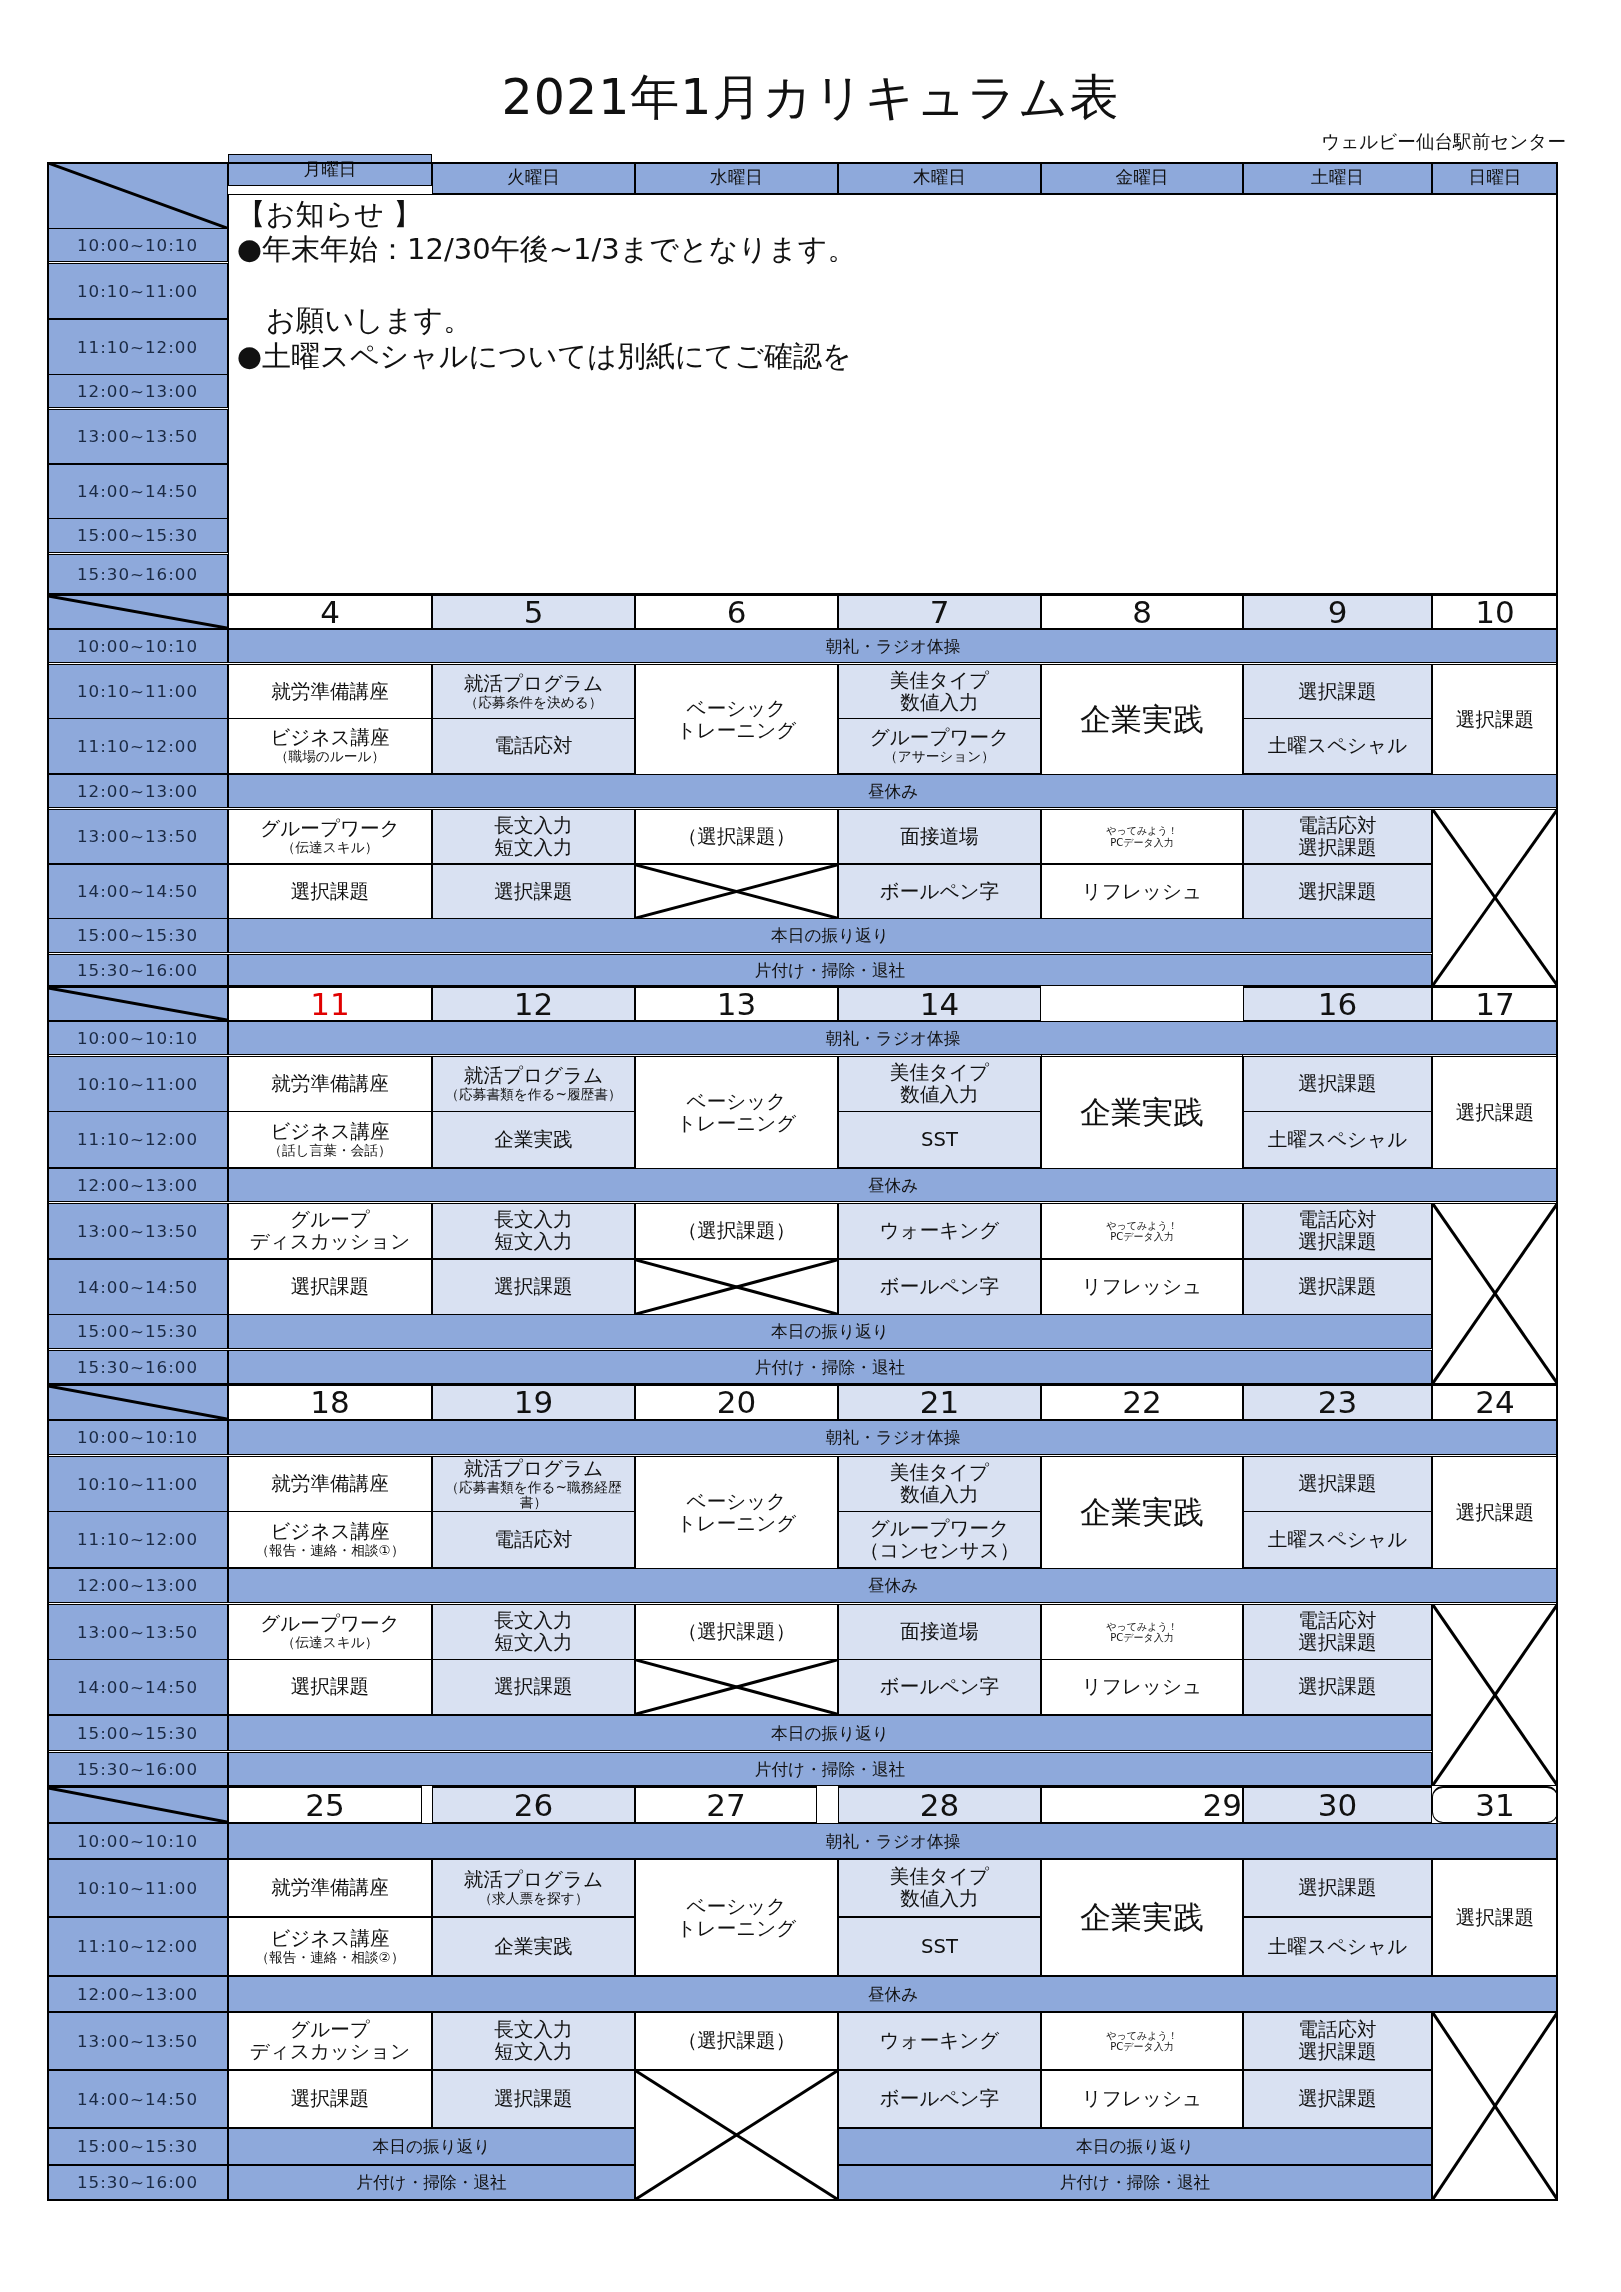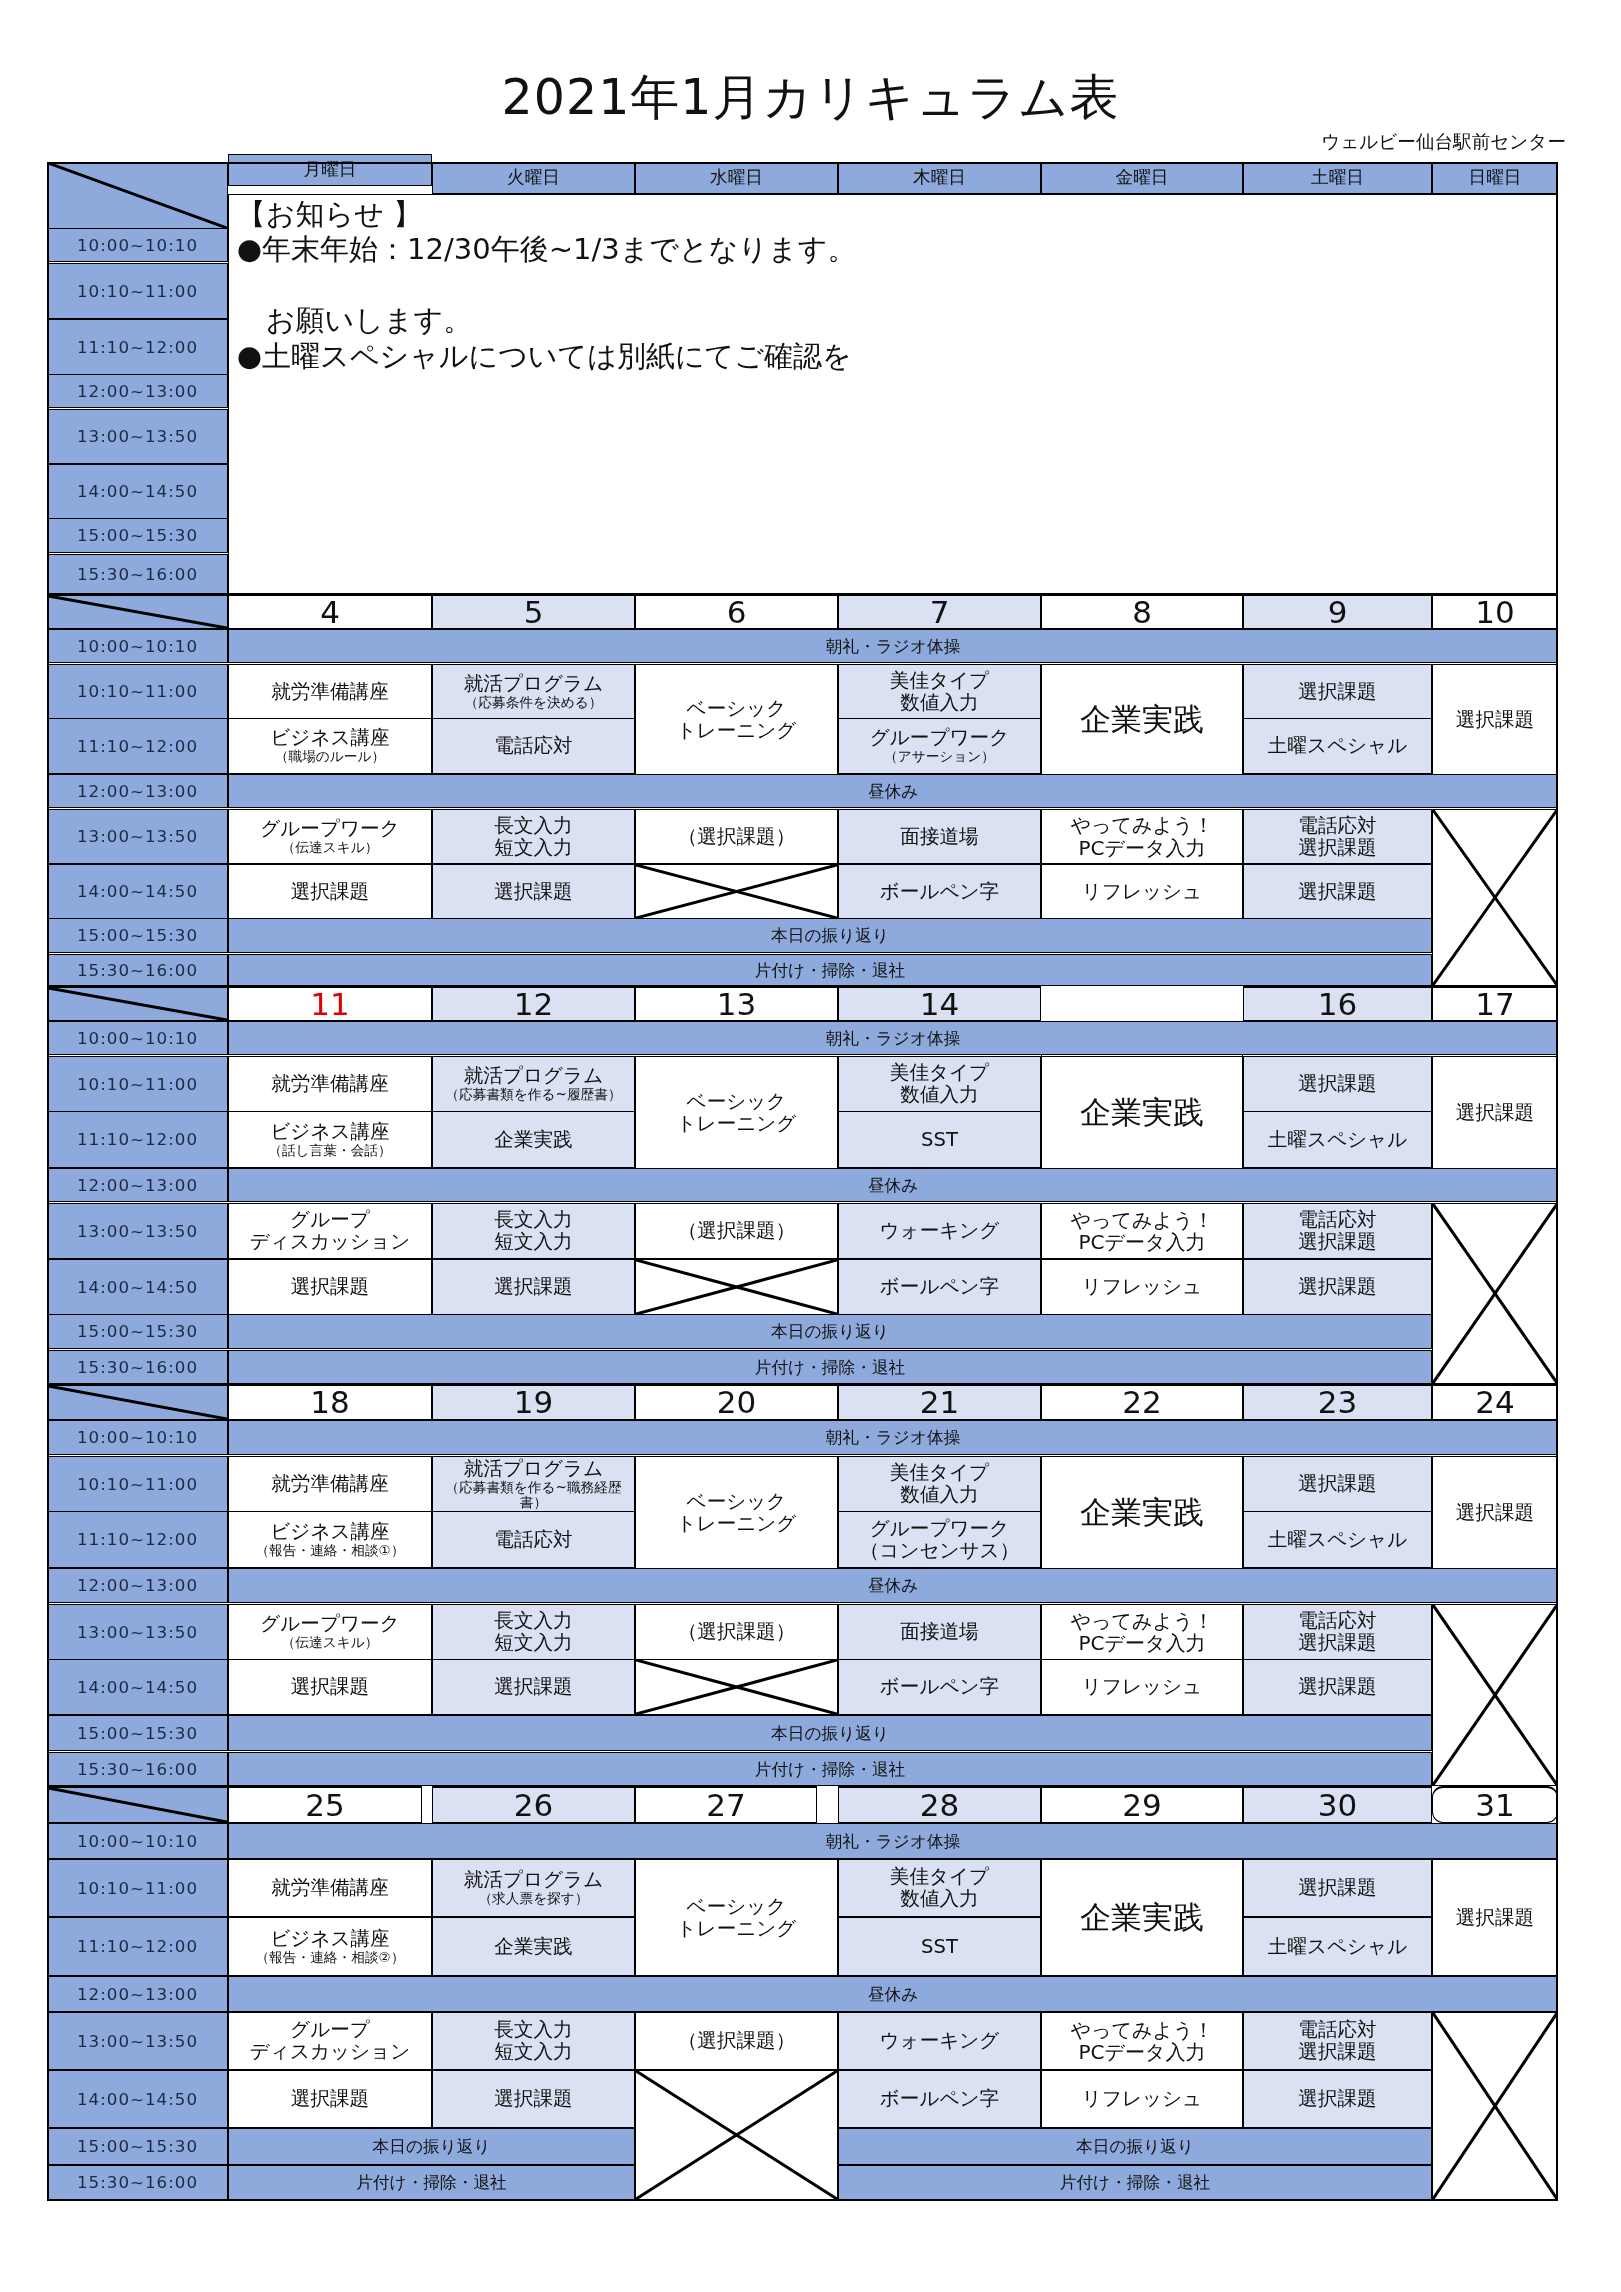--- a/index.html
+++ b/index.html
@@ -14,21 +14,21 @@
   .cell { position:absolute; box-sizing:border-box; border:1.5px solid #000;
           display:flex; flex-direction:column; align-items:center; justify-content:center;
           text-align:center; line-height:1.12; overflow:hidden; }
   .thick-top { border-top:2.9px solid #000; }
   .time { font-size:16.7px; color:#1b2a44; letter-spacing:1px; }
   .dayname { font-size:17.6px; }
   .datenum { font-size:31px; }
   .main { font-size:19.6px; }
   .sub { font-size:13.7px; }
   .big { font-size:31px; }
-  .small2 { font-size:20px; }
+  .small2 { font-size:10px; }
   .band { font-size:16.7px; }
   .frame { position:absolute; left:47px; top:162px; width:1511px; height:2039px;
            border:2.9px solid #000; box-sizing:border-box; pointer-events:none; }
   .notice { position:absolute; left:228px; top:194px; width:1330px; height:400px;
             box-sizing:border-box; border:1.5px solid #000; background:#fff; padding:2px 0 0 7.8px;
             font-size:29px; line-height:1.22; }
   .notice p { margin:0; white-space:pre; }
   svg.x { position:absolute; left:0; top:0; width:100%; height:100%; }
 </style>
 </head>
@@ -551,21 +551,21 @@
     </div>
     <div class="cell light thick-top" style="left: 432px; top: 1786px; width: 203px; height: 37px;">
       <span class="datenum">26</span>
     </div>
     <div class="cell white thick-top" style="left: 635px; top: 1786px; width: 182px; height: 37px;">
       <span class="datenum">27</span>
     </div>
     <div class="cell light thick-top" style="left: 838px; top: 1786px; width: 203px; height: 37px;">
       <span class="datenum">28</span>
     </div>
-    <div class="cell white thick-top" style="left: 1041px; top: 1786px; width: 202px; height: 37px;">
+    <div class="cell white thick-top" style="left: 1041px; top: 1786px; width: 202px; height: 37px; align-items: flex-end;">
       <span class="datenum">29</span>
     </div>
     <div class="cell light thick-top" style="left: 1243px; top: 1786px; width: 189px; height: 37px;">
       <span class="datenum">30</span>
     </div>
     <div class="cell white thick-top" style="left: 1432px; top: 1786px; width: 126px; height: 37px; border-radius: 11px;">
       <span class="datenum">31</span>
     </div>
     <div class="cell blue" style="left: 47px; top: 1823px; width: 181px; height: 36px;">
       <span class="time">10:00~10:10</span>

